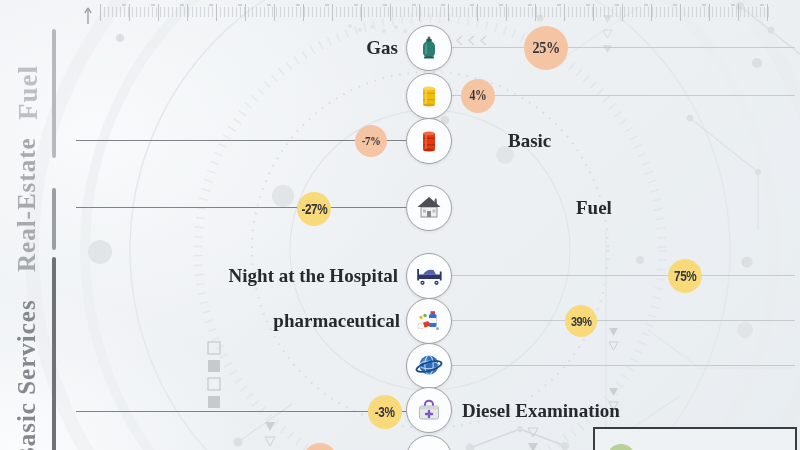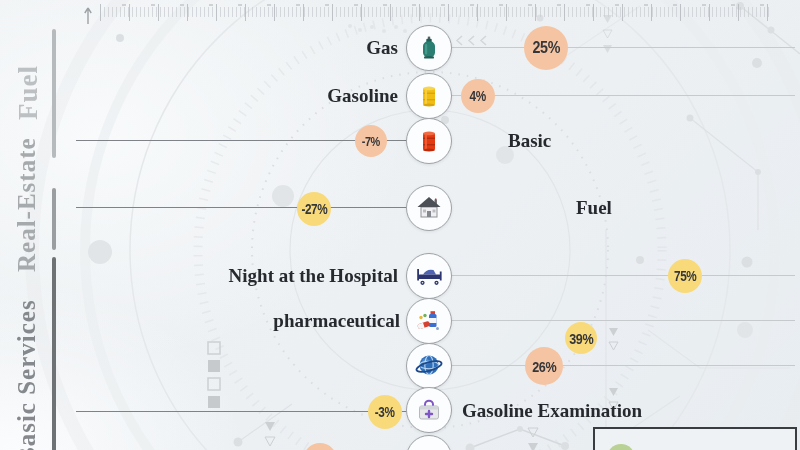--- a/index.html
+++ b/index.html
@@ -64,28 +64,28 @@
   #c4{left:406px;top:253px;} #c5{left:406px;top:298px;}
   #c6{left:406px;top:343px;} #c7{left:406px;top:387px;}
   #c8{left:406px;top:435px;}
   
   .badge{
     position:absolute;border-radius:50%;
     display:flex;align-items:center;justify-content:center;
     font-weight:bold;color:#34363a;letter-spacing:-.5px;
   }
   .badge span{transform:scaleX(.84);}
-  .peach{background:#f5c4a2;}
+  .peach{background:#f5c4a2;font-family:Liberation Serif, serif;}
   .yellow{background:#f8da7b;}
   #b0{left:524px;top:26px;width:44px;height:44px;font-size:17px;}
   #b1{left:461px;top:79px;width:34px;height:34px;font-size:14px;}
   #b2{left:355px;top:125px;width:32px;height:32px;font-size:13px;}
   #b3{left:297px;top:192px;width:34px;height:34px;font-size:14px;}
   #b4{left:668px;top:259px;width:34px;height:34px;font-size:14px;}
-  #b5{left:565px;top:322px;width:32px;height:32px;font-size:15px;}
+  #b5{left:565px;top:305px;width:32px;height:32px;font-size:13px;}
   #b6{left:525px;top:347px;width:38px;height:38px;font-size:15px;}
   #b7{left:368px;top:395px;width:34px;height:34px;font-size:14px;}
   #b8{left:303px;top:443px;width:34px;height:34px;font-size:14px;}
   
   .lbl{
     position:absolute;white-space:nowrap;
     font-family:"Liberation Serif","DejaVu Serif",serif;
     font-weight:700;font-size:19px;color:#26292e;
   }
   #t0{right:402px;top:37px;}
@@ -309,35 +309,31 @@
     </div>
   <div class="badge yellow" id="b3">
       <span>-27%</span>
     </div>
   <div class="badge yellow" id="b4">
       <span>75%</span>
     </div>
   <div class="badge yellow" id="b5">
       <span>39%</span>
     </div>
-  <div class="badge peach" id="b6">
-      <span>26%</span>
-    </div>
   <div class="badge yellow" id="b7">
       <span>-3%</span>
     </div>
   <div class="badge peach" id="b8">
       <span></span>
     </div>
 
   <div class="lbl" id="t0">Gas</div>
-  <div class="lbl" id="t1">Gasoline</div>
   <div class="lbl" id="t2">Basic</div>
   <div class="lbl" id="t3">Fuel</div>
   <div class="lbl" id="t4">Night at the Hospital</div>
   <div class="lbl" id="t5">pharmaceutical</div>
-  <div class="lbl" id="t7">Gasoline Examination</div>
+  <div class="lbl" id="t7">Diesel Examination</div>
 
   <div id="legend">
     <div class="legend-dot"></div>
   </div>
 
 </div>
 
 </body></html>

